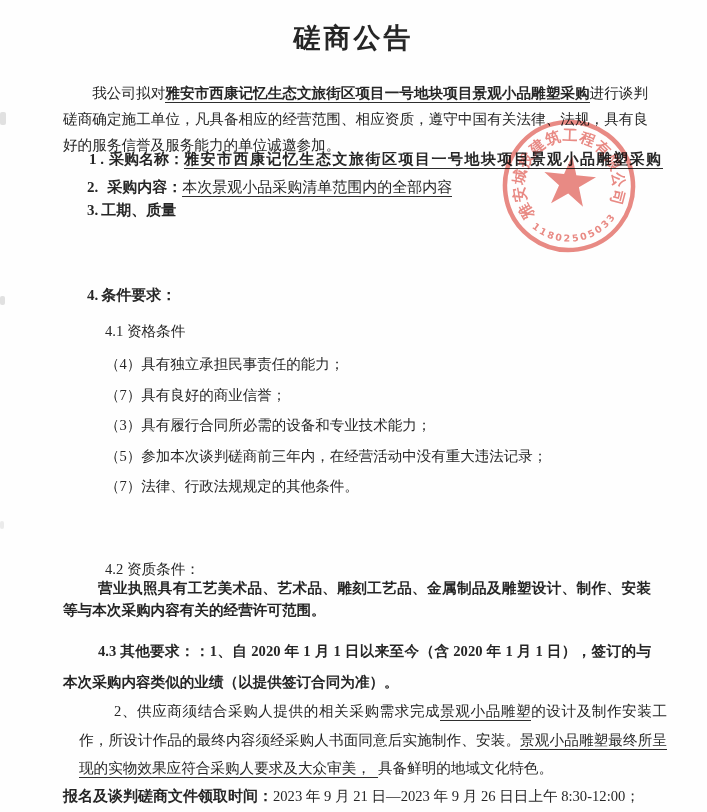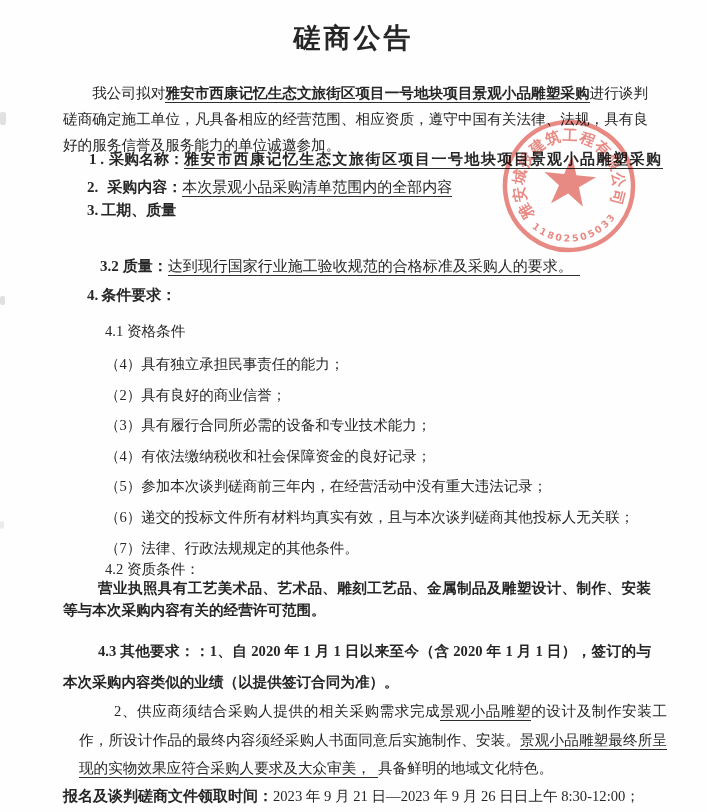--- a/index.html
+++ b/index.html
@@ -87,33 +87,30 @@
 
   <div class="abs title">磋商公告</div>
 
   <div class="abs item" id="item1"><span class="num">1 .</span><span class="lbl">采购名称：</span><span class="u val">雅安市西康记忆生态文旅街区项目一号地块项目景观小品雕塑采购</span></div>
 
   <div class="abs item" id="item2"><span class="num">2.</span><span class="lbl">采购内容：</span><span class="u">本次景观小品采购清单范围内的全部内容</span></div>
 
   <div class="abs item" id="item3"><span class="num">3.</span><span class="lbl">工期、质量</span></div>
 
 
-  <div class="abs item" id="item32"><span class="num">3.2</span><span class="lbl">质量：</span><span class="u u-ext-sm">达到现行国家行业施工验收规范的合格标准及采购人的要求。</span></div>
 
   <div class="abs item" id="item4"><span class="num">4.</span><span class="lbl">条件要求：</span></div>
 
   <div class="abs" id="h41">4.1 资格条件</div>
 
   <div class="abs" id="list41">
     <div class="li">（4）具有独立承担民事责任的能力；</div>
-    <div class="li">（2）具有良好的商业信誉；</div>
+    <div class="li">（7）具有良好的商业信誉；</div>
     <div class="li">（3）具有履行合同所必需的设备和专业技术能力；</div>
-    <div class="li">（4）有依法缴纳税收和社会保障资金的良好记录；</div>
     <div class="li">（5）参加本次谈判磋商前三年内，在经营活动中没有重大违法记录；</div>
-    <div class="li">（6）递交的投标文件所有材料均真实有效，且与本次谈判磋商其他投标人无关联；</div>
     <div class="li">（7）法律、行政法规规定的其他条件。</div>
   </div>
 
   <div class="abs" id="h42">4.2 资质条件：</div>
 
   <div class="abs p-body indent24" id="p42">营业执照具有工艺美术品、艺术品、雕刻工艺品、金属制品及雕塑设计、制作、安装等与本次采购内容有关的经营许可范围。</div>
 
   <div class="abs p-body indent24" id="p43">4.3 其他要求：：1、自 2020 年 1 月 1 日以来至今（含 2020 年 1 月 1 日），签订的与本次采购内容类似的业绩（以提供签订合同为准）。</div>
 
   <div class="abs p-body indent24" id="p2"><span>2、供应商须结合采购人提供的相关采购需求完成</span><span class="u">景观小品雕塑</span><span>的设计及制作安装工作，所设计作品的最终内容须经采购人书面同意后实施制作、安装。</span><span class="u u-ext-sm">景观小品雕塑最终所呈现的实物效果应符合采购人要求及大众审美，</span><span>具备鲜明的地域文化特色。</span></div>

